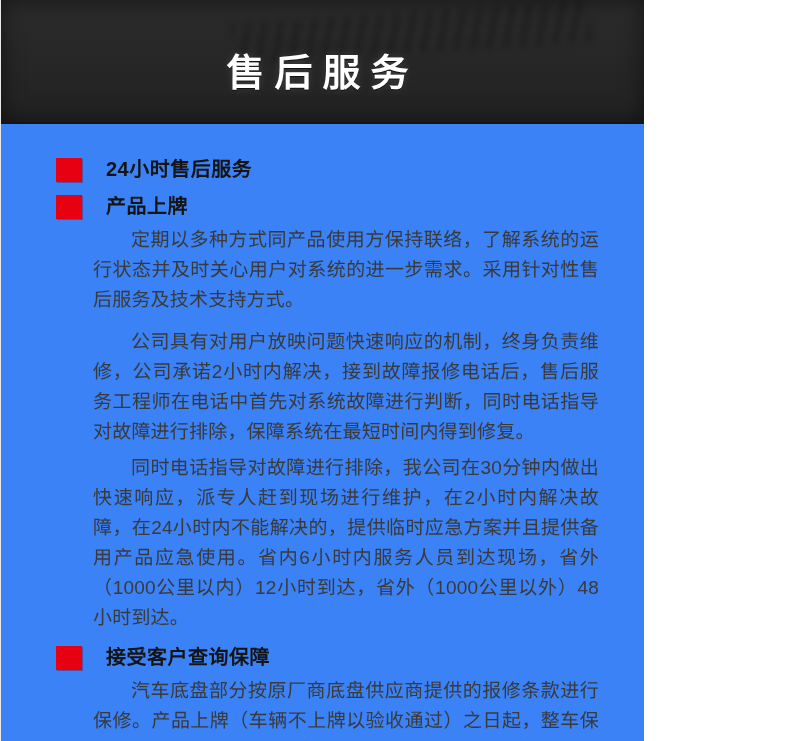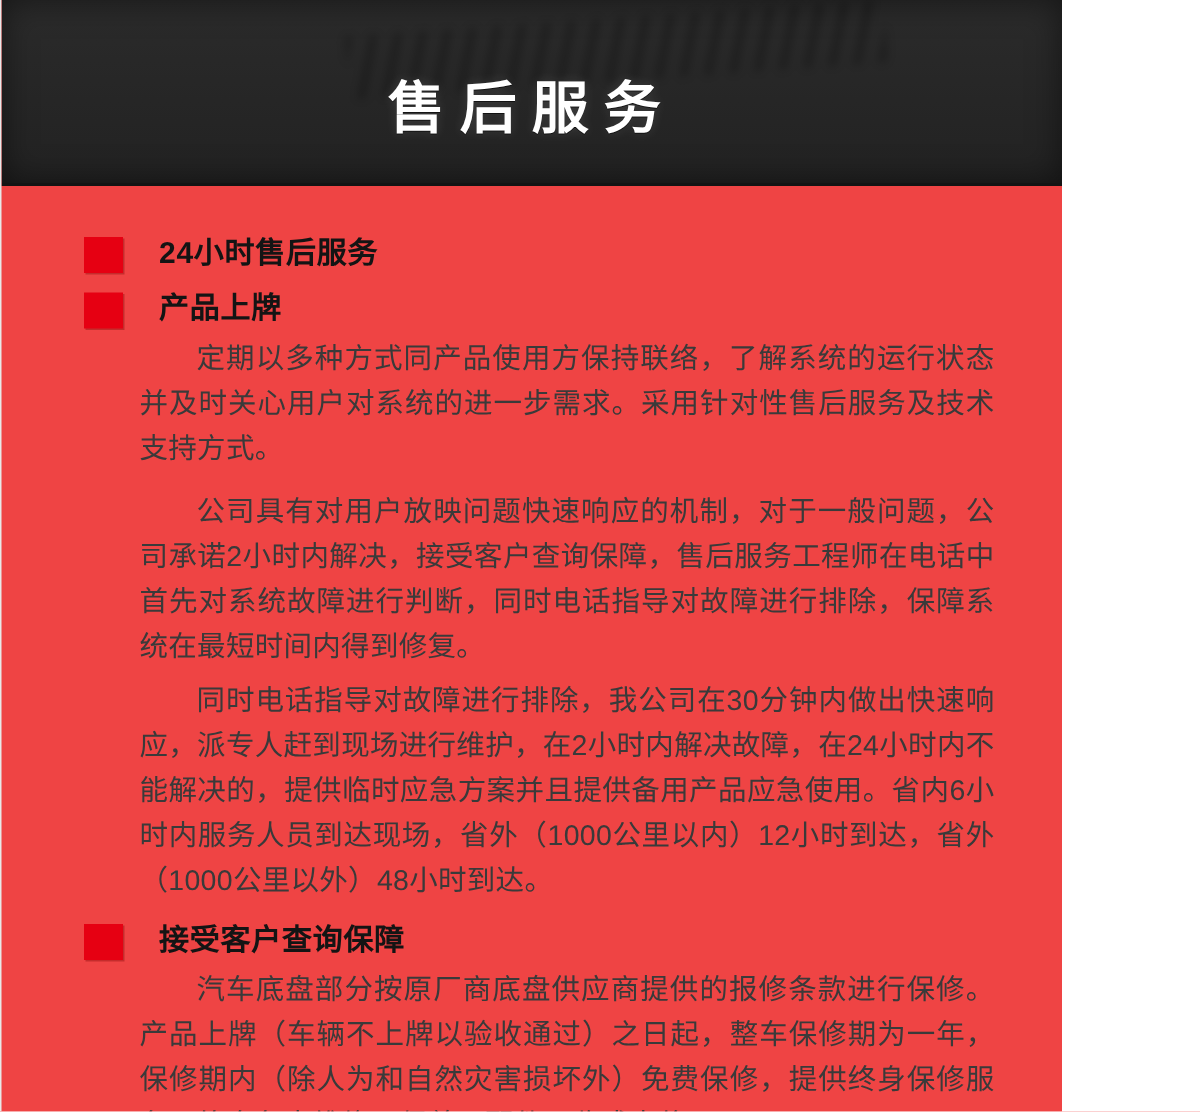--- a/index.html
+++ b/index.html
@@ -3,23 +3,23 @@
 <meta charset="utf-8">
 <style>
   html, body {
     margin: 0;
     padding: 0;
     background: #ffffff;
     font-family: "Liberation Sans", "DejaVu Sans", sans-serif;
   }
   .page {
     position: relative;
-    width: 708px;
+    width: 644px;
     height: 741px;
-    background: #ef4444;
+    background: #3b82f6;
     overflow: hidden;
     border-left: 1px solid #e9e9e9;
     box-sizing: border-box;
   }
   
   .banner {
     position: relative;
     height: 122px;
     background: linear-gradient(180deg, #2b2b2b 0%, #262626 55%, #222222 100%);
     box-shadow: inset 0 0 22px rgba(0,0,0,0.5);
@@ -109,21 +109,21 @@
 
     <div class="section">
       <div class="section-header">
         <span class="bullet"></span>
         <h2 class="section-heading">产品上牌</h2>
       </div>
       <p>定期以多种方式同产品使用方保持联络，了解系统的运行状态并及时关心用户对系统的进一步需求。采用针对性售后服务及技术支持方式。</p>
     </div>
 
     <div class="section">
-      <p>公司具有对用户放映问题快速响应的机制，对于一般问题，公司承诺2小时内解决，接受客户查询保障，售后服务工程师在电话中首先对系统故障进行判断，同时电话指导对故障进行排除，保障系统在最短时间内得到修复。</p>
+      <p>公司具有对用户放映问题快速响应的机制，终身负责维修，公司承诺2小时内解决，接到故障报修电话后，售后服务工程师在电话中首先对系统故障进行判断，同时电话指导对故障进行排除，保障系统在最短时间内得到修复。</p>
       <p>同时电话指导对故障进行排除，我公司在30分钟内做出快速响应，派专人赶到现场进行维护，在2小时内解决故障，在24小时内不能解决的，提供临时应急方案并且提供备用产品应急使用。省内6小时内服务人员到达现场，省外（1000公里以内）12小时到达，省外（1000公里以外）48小时到达。</p>
     </div>
 
     <div class="section">
       <div class="section-header">
         <span class="bullet"></span>
         <h2 class="section-heading">接受客户查询保障</h2>
       </div>
       <p>汽车底盘部分按原厂商底盘供应商提供的报修条款进行保修。产品上牌（车辆不上牌以验收通过）之日起，整车保修期为一年，保修期内（除人为和自然灾害损坏外）免费保修，提供终身保修服务，终身负责维修、保养，配件只收成本价。</p>
     </div>

